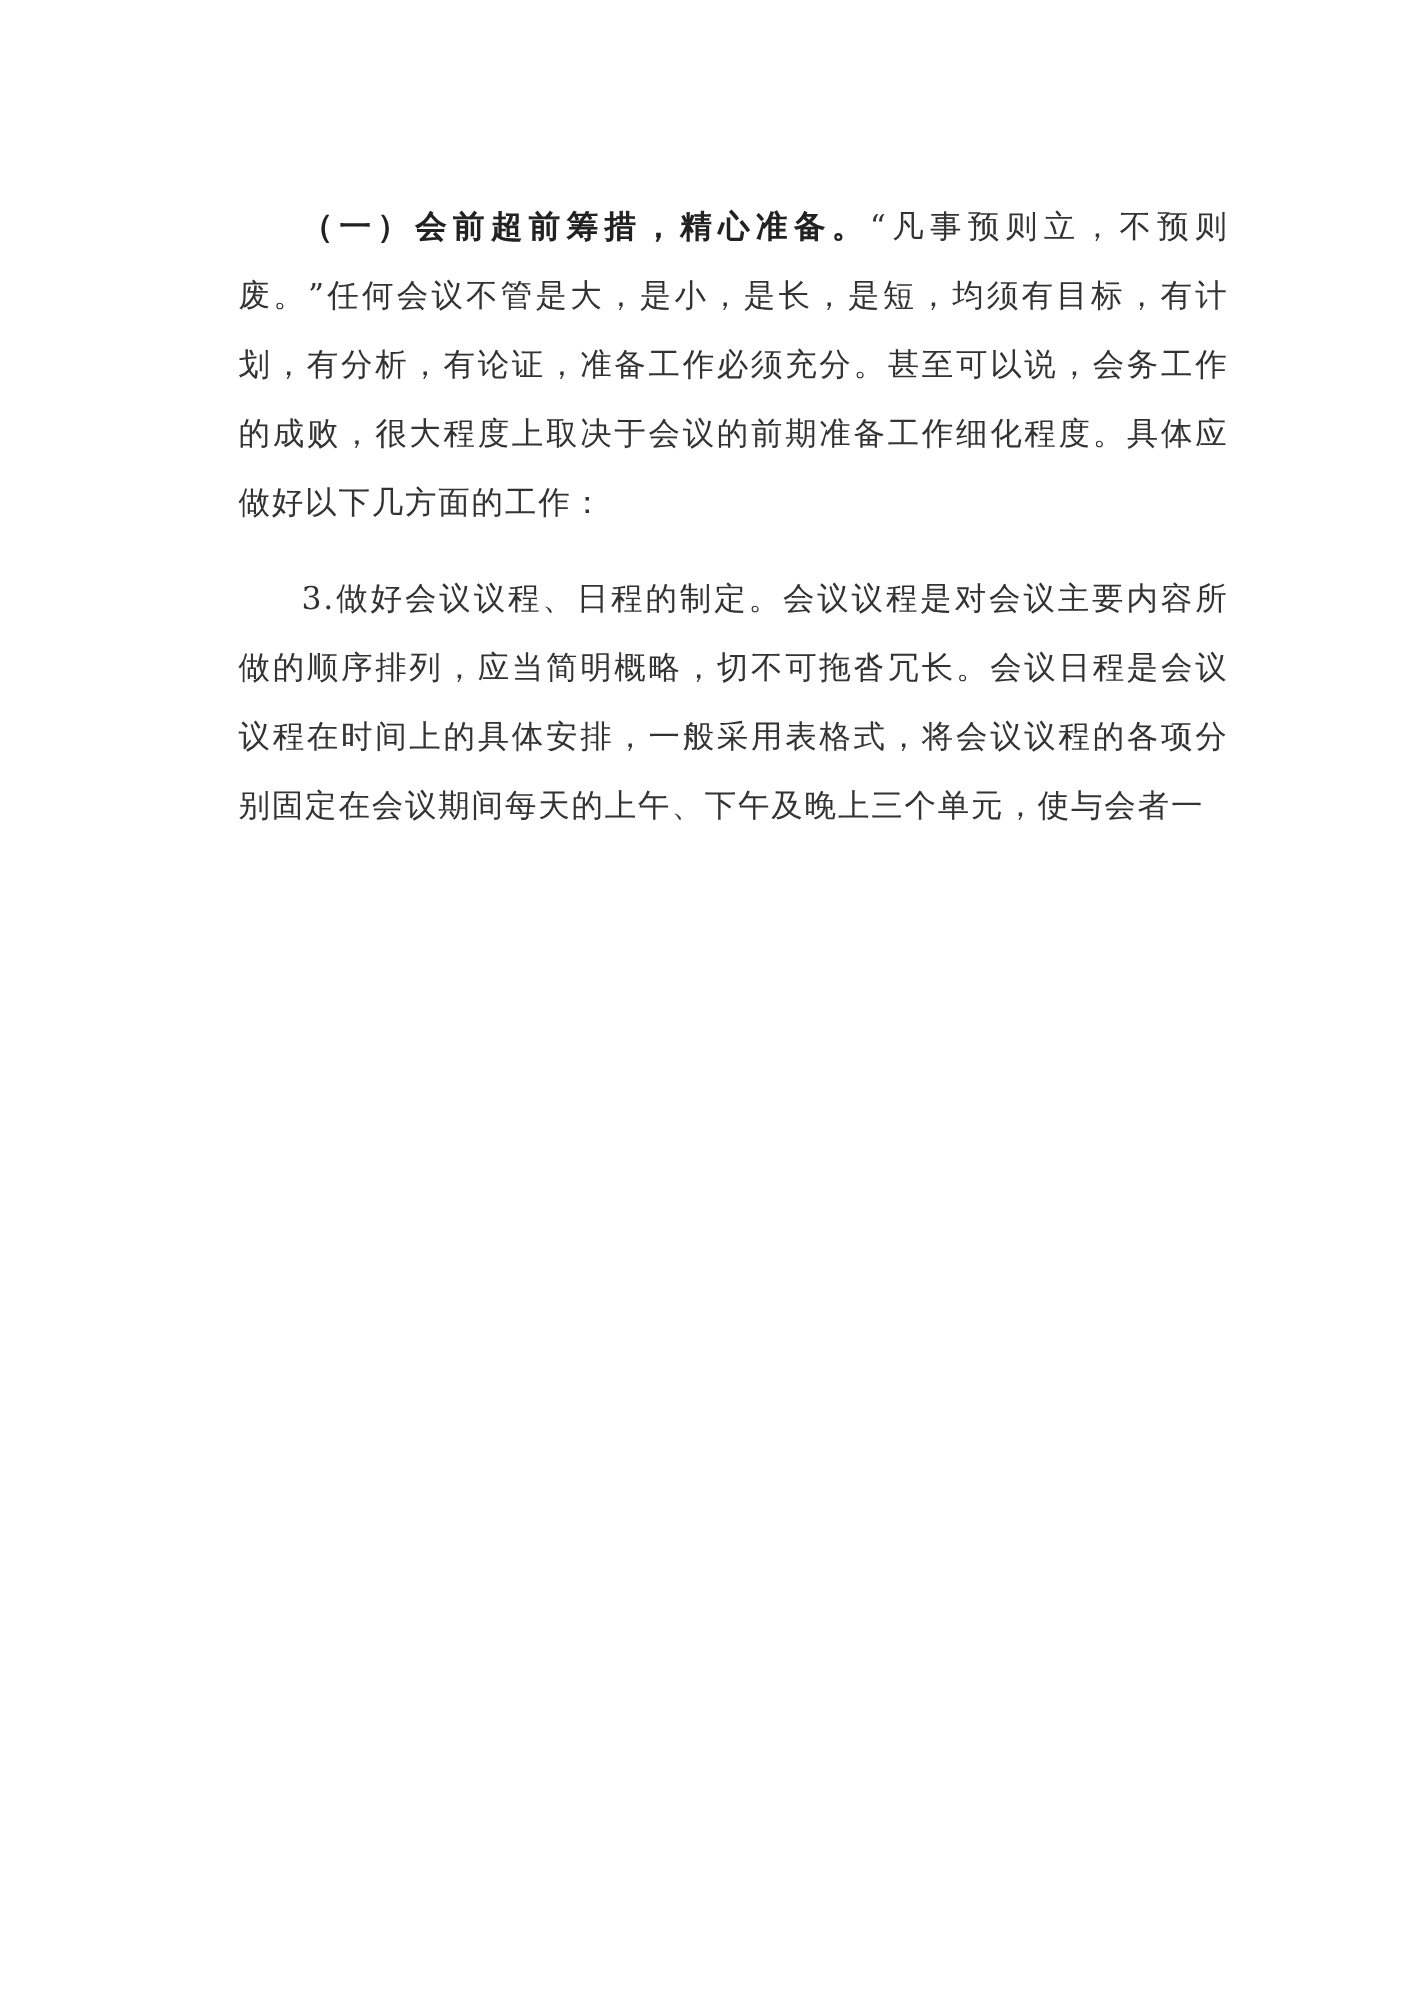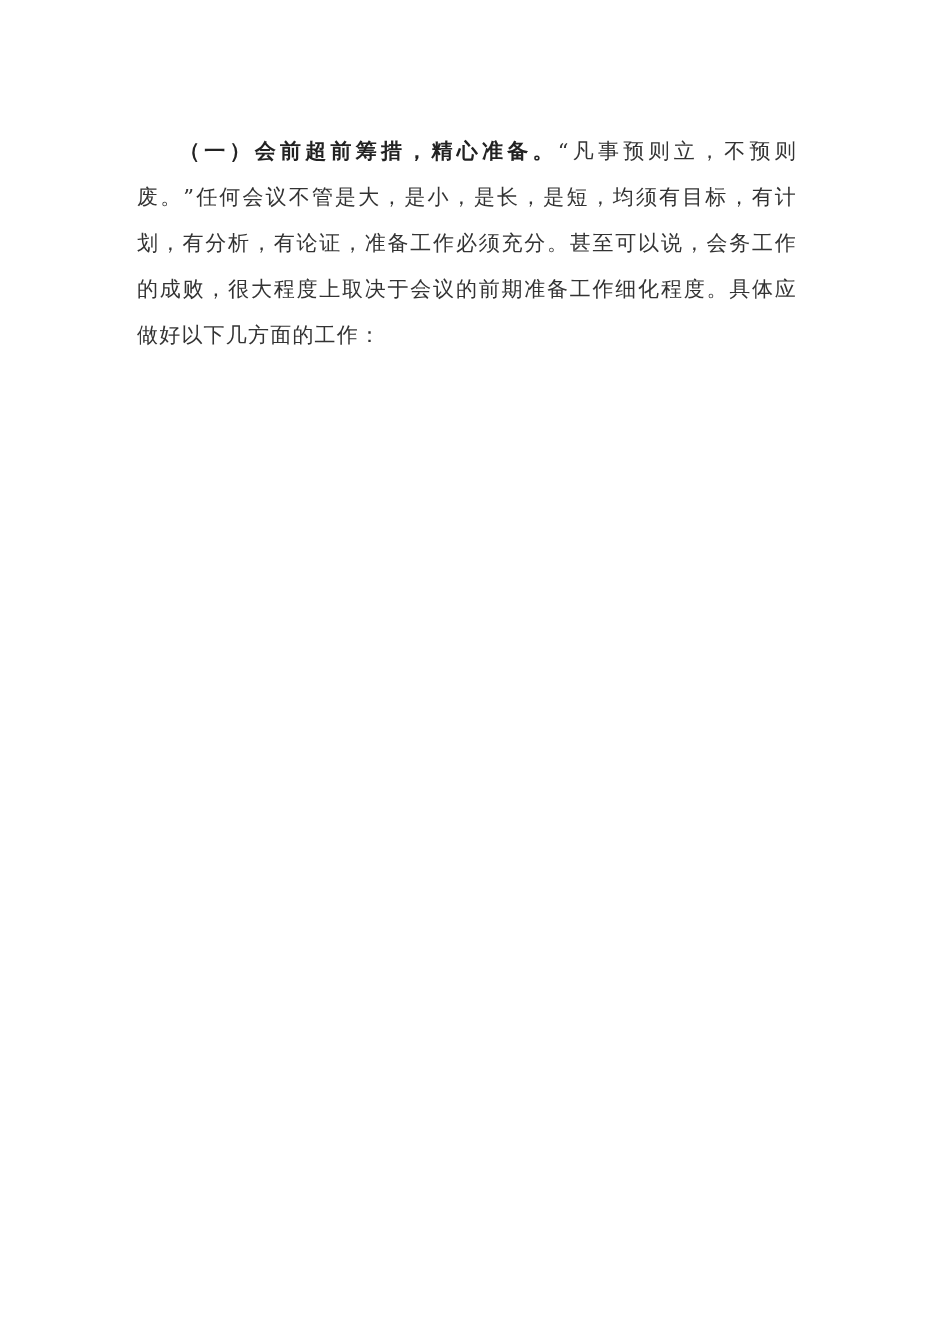--- a/index.html
+++ b/index.html
@@ -1,25 +1,26 @@
 <!DOCTYPE html>
 <html><head>
 <meta charset="utf-8">
 <style>
   html, body { margin: 0; padding: 0; background: #ffffff; }
   body { width: 950px; height: 1344px; position: relative; overflow: hidden; }
   .page {
-    position: absolute; left: 137px; top: 128px; width: 660px;
+    position: absolute; left: 159px; top: 128px; width: 660px;
     font-family: "DejaVu Serif", "Liberation Serif", serif;
     color: #333333;
     font-size: 21px;
     line-height: 46px;
     letter-spacing: 1.2px;
   }
   .para { margin: 0 0 18px 0; text-indent: 42px; text-align: justify; }
   .bold { font-weight: bold; color: #222; }
 </style>
 </head>
 <body>
 
 <div class="page">
   <p class="para"><span class="bold">（一）会前超前筹措，精心准备。</span><span>“凡事预则立，不预则废。”任何会议不管是大，是小，是长，是短，均须有目标，有计划，有分析，有论证，准备工作必须充分。甚至可以说，会务工作的成败，很大程度上取决于会议的前期准备工作细化程度。具体应做好以下几方面的工作：</span></p>
+  <p class="para"><span>3.做好会议议程、日程的制定。会议议程是对会议主要内容所做的顺序排列，应当简明概略，切不可拖沓冗长。会议日程是会议议程在时间上的具体安排，一般采用表格式，将会议议程的各项分别固定在会议期间每天的上午、下午及晚上三个单元，使与会者一</span></p>
 </div>
 
 </body></html>

